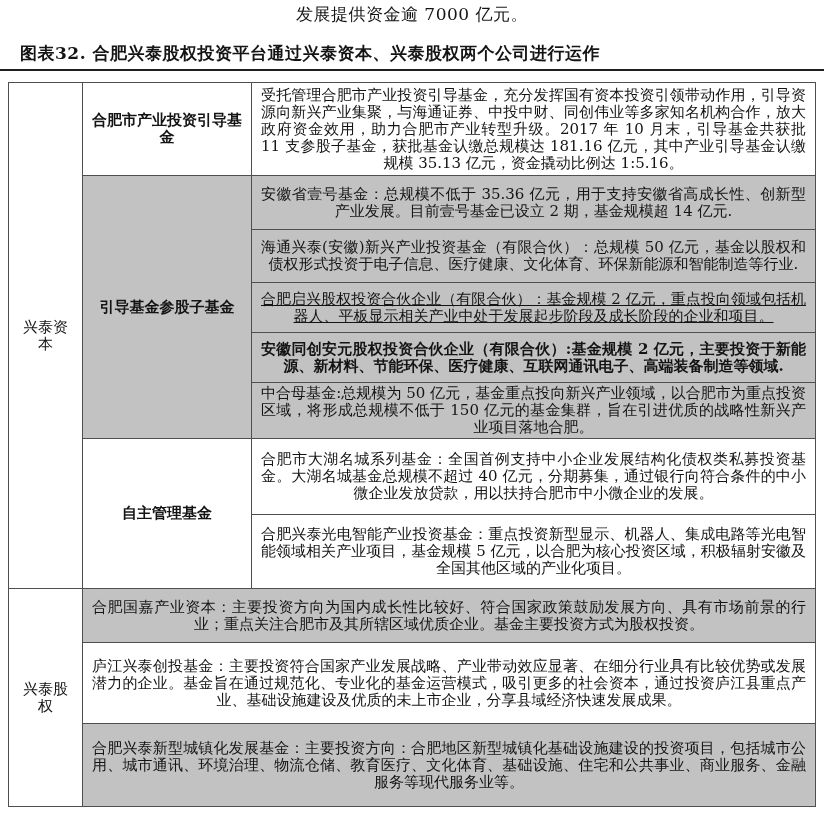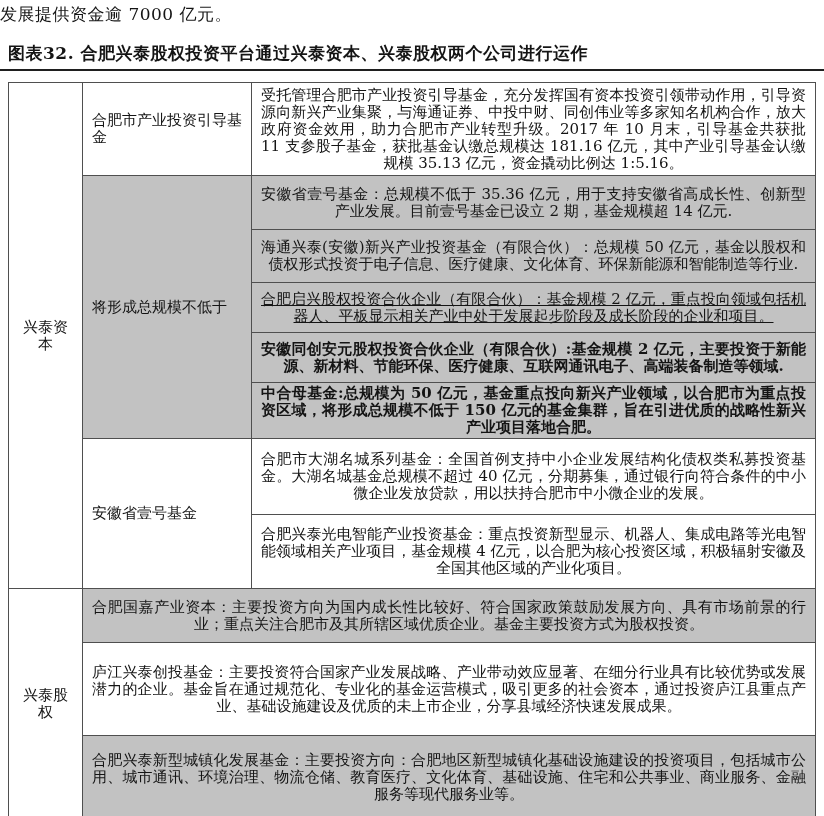--- a/index.html
+++ b/index.html
@@ -11,28 +11,29 @@
   html,body{margin:0;padding:0;}
   body{
     width:824px;height:816px;
     background:#ffffff;
     color:var(--text);
     font-family:"DejaVu Serif","Liberation Serif",serif;
     position:relative;
     overflow:hidden;
   }
   .intro{
+    text-align:center;
     font-size:17px;
     padding-top:3px;
     letter-spacing:0.5px;
   }
   .caption{
     font-size:17px;
     font-weight:bold;
-    padding:0 0 4px 8px;
+    padding:0 0 4px 20px;
     margin-top:16px;
     letter-spacing:0.5px;
   }
   .caption-rule{
     border:0;border-top:2.5px solid var(--rule);
     margin:0 0 11px 0;
   }
   table.fund-table{
     border-collapse:collapse;
     margin:0 8px;
@@ -40,21 +41,21 @@
     table-layout:fixed;
   }
   table.fund-table td{
     border:1px solid var(--border);
     font-size:15px;
     line-height:17px;
     padding:2px 9px;
     vertical-align:middle;
   }
   td.c1{width:55px;text-align:center;padding:2px 4px;line-height:27px;}
-  td.c2{width:150px;line-height:27px;}
+  td.c2{width:150px;text-align:center;line-height:27px;font-weight:bold;}
   td.c3{
     text-align:justify;
     text-align-last:center;
   }
   .gray{background:var(--shade);}
 </style>
 </head>
 <body>
 
 <div class="intro">发展提供资金逾 7000 亿元。</div>
@@ -63,46 +64,46 @@
 <hr class="caption-rule">
 
 <table class="fund-table">
   <tbody>
       <tr style="height:93px;">
     <td class="c1" rowspan="8">兴泰资本</td>
     <td class="c2">合肥市产业投资引导基金</td>
     <td class="c3">受托管理合肥市产业投资引导基金，充分发挥国有资本投资引领带动作用，引导资源向新兴产业集聚，与海通证券、中投中财、同创伟业等多家知名机构合作，放大政府资金效用，助力合肥市产业转型升级。2017 年 10 月末，引导基金共获批 11 支参股子基金，获批基金认缴总规模达 181.16 亿元，其中产业引导基金认缴规模 35.13 亿元，资金撬动比例达 1:5.16。</td>
   </tr>
   <tr style="height:54px;">
-    <td class="c2 gray" rowspan="5">将形成总规模不低于</td>
+    <td class="c2 gray" rowspan="5">引导基金参股子基金</td>
     <td class="c3 gray">安徽省壹号基金：总规模不低于 35.36 亿元，用于支持安徽省高成长性、创新型产业发展。目前壹号基金已设立 2 期，基金规模超 14 亿元.</td>
   </tr>
   <tr style="height:53px;">
     <td class="c3 gray">海通兴泰(安徽)新兴产业投资基金（有限合伙）：总规模 50 亿元，基金以股权和债权形式投资于电子信息、医疗健康、文化体育、环保新能源和智能制造等行业.</td>
   </tr>
   <tr style="height:50px;text-decoration:underline;">
     <td class="c3 gray">合肥启兴股权投资合伙企业（有限合伙）：基金规模 2 亿元，重点投向领域包括机器人、平板显示相关产业中处于发展起步阶段及成长阶段的企业和项目。</td>
   </tr>
   <tr style="height:50px;font-weight:bold;">
     <td class="c3 gray">安徽同创安元股权投资合伙企业（有限合伙）:基金规模 2 亿元，主要投资于新能源、新材料、节能环保、医疗健康、互联网通讯电子、高端装备制造等领域.</td>
   </tr>
-  <tr style="height:50px;font-weight:bold;">
+  <tr style="height:50px;">
     <td class="c3 gray">中合母基金:总规模为 50 亿元，基金重点投向新兴产业领域，以合肥市为重点投资区域，将形成总规模不低于 150 亿元的基金集群，旨在引进优质的战略性新兴产业项目落地合肥。</td>
   </tr>
   <tr style="height:76px;">
-    <td class="c2" rowspan="2">安徽省壹号基金</td>
+    <td class="c2" rowspan="2">自主管理基金</td>
     <td class="c3">合肥市大湖名城系列基金：全国首例支持中小企业发展结构化债权类私募投资基金。大湖名城基金总规模不超过 40 亿元，分期募集，通过银行向符合条件的中小微企业发放贷款，用以扶持合肥市中小微企业的发展。</td>
   </tr>
   <tr style="height:74px;">
-    <td class="c3">合肥兴泰光电智能产业投资基金：重点投资新型显示、机器人、集成电路等光电智能领域相关产业项目，基金规模 4 亿元，以合肥为核心投资区域，积极辐射安徽及全国其他区域的产业化项目。</td>
+    <td class="c3">合肥兴泰光电智能产业投资基金：重点投资新型显示、机器人、集成电路等光电智能领域相关产业项目，基金规模 5 亿元，以合肥为核心投资区域，积极辐射安徽及全国其他区域的产业化项目。</td>
   </tr>
   <tr style="height:54px;">
     <td class="c1" rowspan="3">兴泰股权</td>
     <td class="c3 gray" colspan="2">合肥国嘉产业资本：主要投资方向为国内成长性比较好、符合国家政策鼓励发展方向、具有市场前景的行业；重点关注合肥市及其所辖区域优质企业。基金主要投资方式为股权投资。</td>
   </tr>
-  <tr style="height:93px;">
+  <tr style="height:81px;">
     <td class="c3" colspan="2">庐江兴泰创投基金：主要投资符合国家产业发展战略、产业带动效应显著、在细分行业具有比较优势或发展潜力的企业。基金旨在通过规范化、专业化的基金运营模式，吸引更多的社会资本，通过投资庐江县重点产业、基础设施建设及优质的未上市企业，分享县域经济快速发展成果。</td>
   </tr>
   <tr style="height:83px;">
     <td class="c3 gray" colspan="2">合肥兴泰新型城镇化发展基金：主要投资方向：合肥地区新型城镇化基础设施建设的投资项目，包括城市公用、城市通讯、环境治理、物流仓储、教育医疗、文化体育、基础设施、住宅和公共事业、商业服务、金融服务等现代服务业等。</td>
   </tr>
 </tbody>
   </table>
 
 </body></html>

